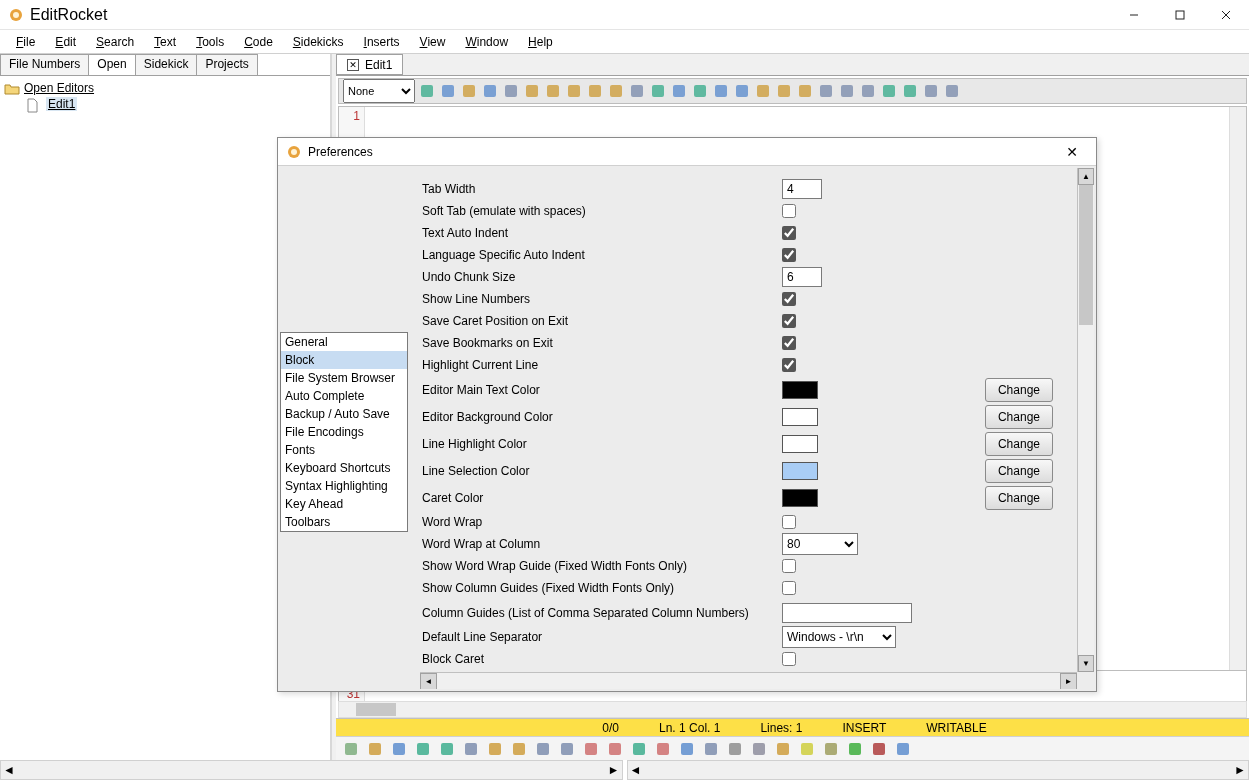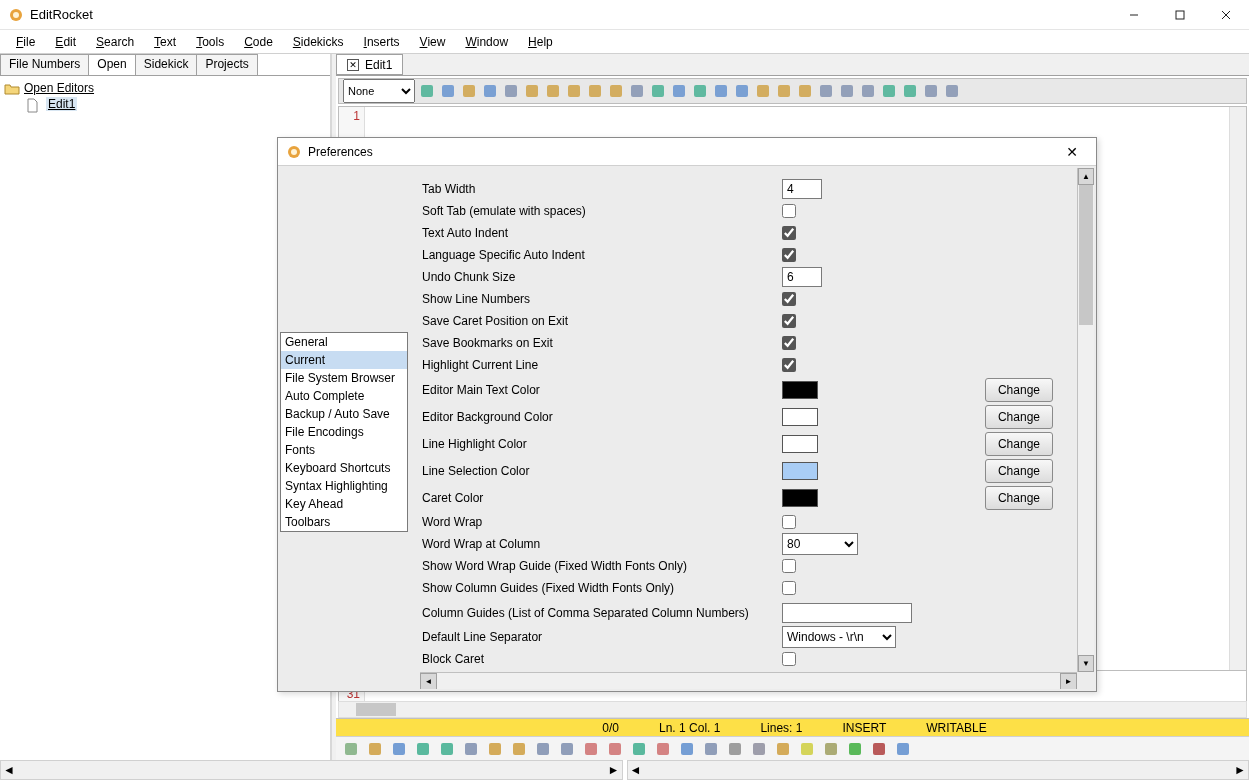--- a/index.html
+++ b/index.html
@@ -1,21 +1,21 @@
 <!DOCTYPE html>
 <html><head>
 <meta charset="utf-8">
 <style>
 * { box-sizing: border-box; margin: 0; padding: 0; font-family: "Segoe UI", Tahoma, sans-serif; font-size: 12px; }
 body { background: #fff; width: 1249px; height: 780px; overflow: hidden; position: relative; }
 
 
 .titlebar { height: 30px; background: #fff; display: flex; align-items: center; padding-left: 8px; border-bottom: 1px solid #e5e5e5; }
 .titlebar .appicon { width: 16px; height: 16px; margin-right: 6px; display: flex; align-items: center; justify-content: center; }
-.titlebar .title { flex: 1; font-size: 13px; color: #000; }
+.titlebar .title { flex: 1; font-size: 16px; color: #000; }
 .titlebar .winbtns { display: flex; }
 .titlebar .winbtn { width: 46px; height: 30px; display: flex; align-items: center; justify-content: center; color: #333; }
 
 
 .menubar { height: 24px; background: #fff; display: flex; align-items: center; padding-left: 6px; border-bottom: 1px solid #d0d0d0; }
 .menubar .mitem { padding: 3px 10px; cursor: default; }
 .menubar .mitem .ul { text-decoration: underline; }
 
 
 .sidetabs { height: 22px; display: flex; border-bottom: 1px solid #a0a0a0; }
@@ -483,21 +483,21 @@
           <circle cx="8" cy="8" r="6" fill="#e8a33d"></circle>
           <circle cx="8" cy="8" r="3" fill="#fff3d6"></circle>
         </svg>
       </span>
     <span class="dtxt">Preferences</span>
     <span class="dclose">✕</span>
   </div>
   <div class="prefbody">
     <div class="prefcats" id="prefcats">
         <div class="pcat">General</div>
-        <div class="pcat sel">Current</div>
+        <div class="pcat sel">Block</div>
         <div class="pcat">File System Browser</div>
         <div class="pcat">Auto Complete</div>
         <div class="pcat">Backup / Auto Save</div>
         <div class="pcat">File Encodings</div>
         <div class="pcat">Fonts</div>
         <div class="pcat">Keyboard Shortcuts</div>
         <div class="pcat">Syntax Highlighting</div>
         <div class="pcat">Key Ahead</div>
         <div class="pcat">Toolbars</div>
       </div>

